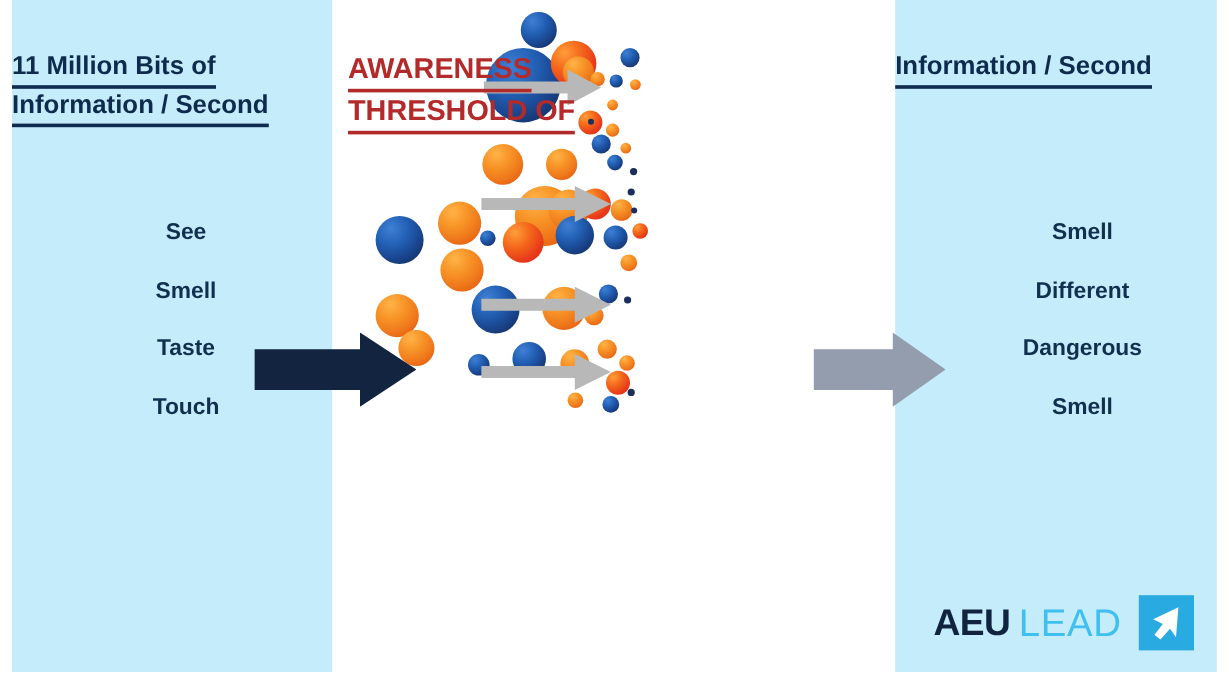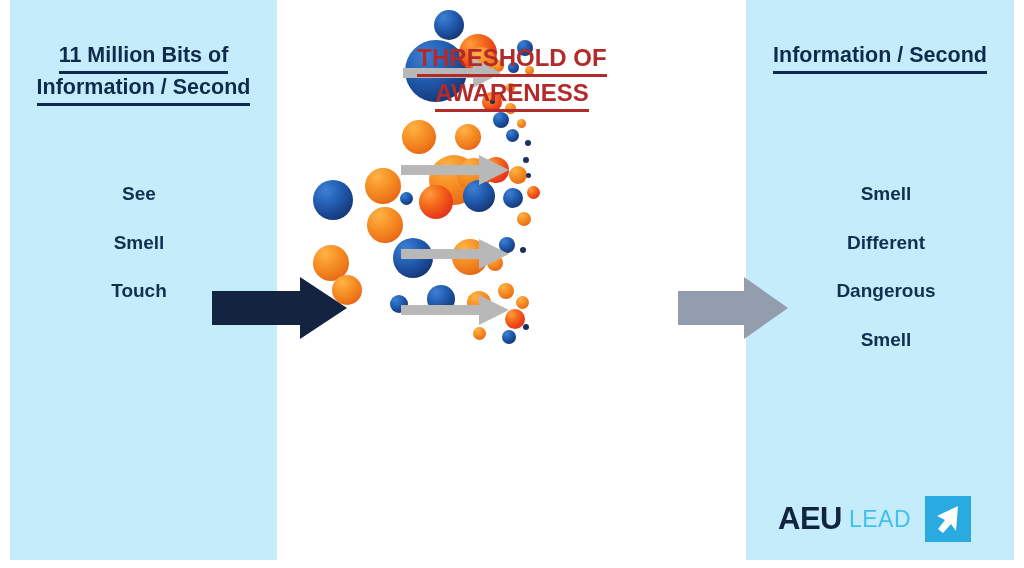--- a/index.html
+++ b/index.html
@@ -10,33 +10,33 @@
 
   
   .panel{position:absolute;top:0;height:560px;background:#c5ecfb;}
   #panel-left{left:10px;width:267px;}
   #panel-right{left:746px;width:268px;}
 
   
   #stage{position:absolute;left:277px;top:0;width:469px;height:560px;background:#ffffff;overflow:hidden;}
 
   
-  .heading{position:absolute;text-align:center;font-weight:bold;line-height:1.30;}
+  .heading{position:absolute;text-align:left;font-weight:bold;line-height:1.30;}
   .heading span{display:block;}
   .heading .u{
     display:inline-block;
     border-bottom:3px solid currentColor;
     padding-bottom:1px;
   }
   #title-left{left:10px;top:42px;width:267px;color:#0e2a4d;font-size:21.5px;}
   #title-right{left:746px;top:42px;width:268px;color:#0e2a4d;font-size:21.5px;}
   #title-center{left:290px;top:42px;width:444px;color:#b32a2a;font-size:24px;}
 
   
-  .wordlist{position:absolute;text-align:center;font-weight:bold;color:#11304f;font-size:19px;}
+  .wordlist{position:absolute;text-align:center;font-weight:bold;color:#11304f;font-size:19px;padding-left:16px;}
   .wordlist .w{display:block;}
   #list-left{left:10px;top:183px;width:258px;}
   #list-right{left:752px;top:183px;width:268px;}
   #list-left  .w{margin-bottom:26.5px;}
   #list-right .w{margin-bottom:26.5px;}
 
   
   #arrow-dark{position:absolute;left:212px;top:277px;width:135px;height:62px;}
   
   #arrow-gray{position:absolute;left:678px;top:277px;width:110px;height:62px;}
@@ -48,21 +48,21 @@
   .bub.redor{background:radial-gradient(circle at 30% 26%,#ff9d3a 0%,#f4691b 35%,#e8391a 70%,#d42b14 95%);}
   .dot{position:absolute;border-radius:50%;}
   .dot.navy{background:#1c2f5c;}
 
   
   .sarrow{position:absolute;}
 
   
   #logo{position:absolute;left:778px;top:497px;height:44px;display:flex;align-items:center;}
   #logo .aeu{font-weight:bold;font-size:31px;letter-spacing:-.5px;color:#11243f;}
-  #logo .lead{font-weight:normal;font-size:23px;letter-spacing:.5px;color:#3fc0ef;margin-left:7px;}
+  #logo .lead{font-weight:normal;font-size:32px;letter-spacing:.5px;color:#3fc0ef;margin-left:7px;}
   #logo .mark{width:46px;height:46px;background:#29abe2;margin-left:14px;position:relative;}
 </style>
 </head>
 <body>
 
 <div id="slide">
 
   <div class="panel" id="panel-left"></div>
 
   <div id="stage">
@@ -148,31 +148,32 @@
   <svg id="arrow-gray" viewBox="0 0 110 62" preserveAspectRatio="none">
     <path d="M0 14 H66 V0 L110 31 L66 62 V48 H0 Z" fill="#949dae"></path>
   </svg>
 
   <div class="heading" id="title-left">
     <span><span class="u">11 Million Bits of</span></span>
     <span><span class="u">Information / Second</span></span>
   </div>
 
   <div class="heading" id="title-center">
+    <span><span class="u">AWARENESS</span></span>
     <span><span class="u">THRESHOLD OF</span></span>
-    <span><span class="u">AWARENESS</span></span>
   </div>
 
   <div class="heading" id="title-right">
     <span><span class="u">Information / Second</span></span>
   </div>
 
   <div class="wordlist" id="list-left">
     <span class="w">See</span>
     <span class="w">Smell</span>
+    <span class="w">Taste</span>
     <span class="w">Touch</span>
   </div>
 
   <div class="wordlist" id="list-right">
     <span class="w">Smell</span>
     <span class="w">Different</span>
     <span class="w">Dangerous</span>
     <span class="w">Smell</span>
   </div>
 

